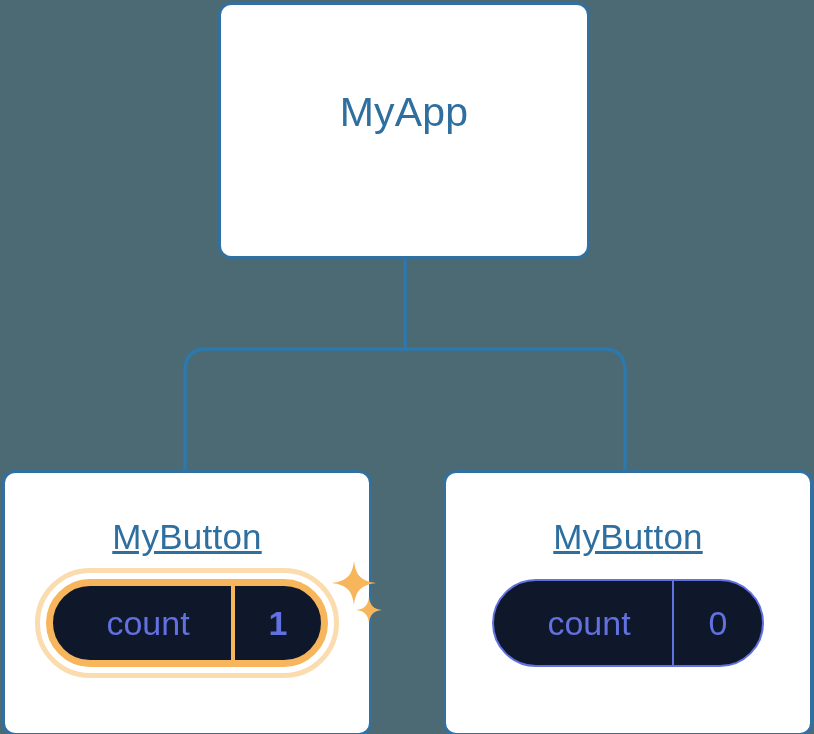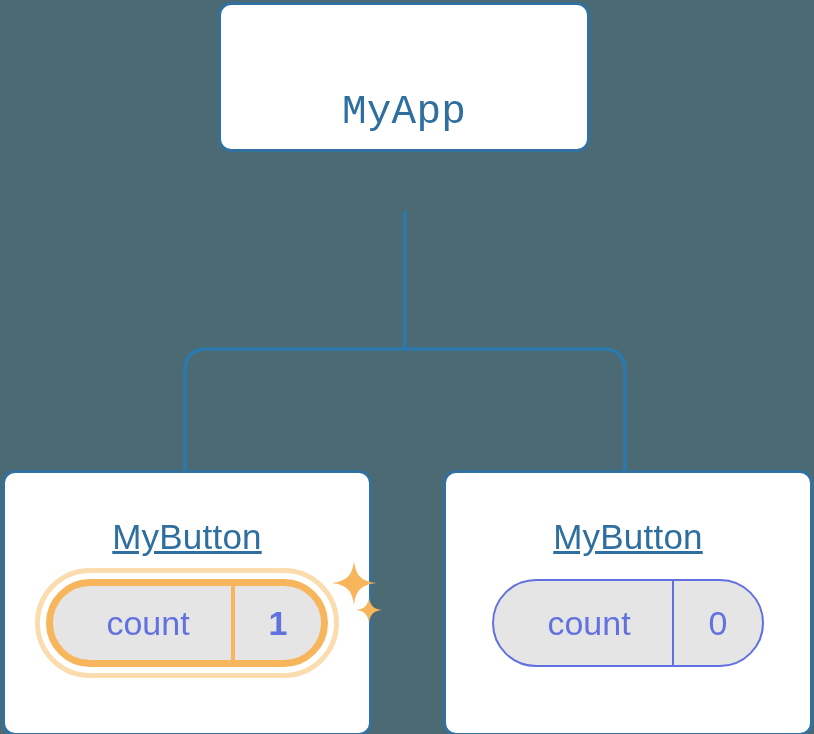--- a/index.html
+++ b/index.html
@@ -37,22 +37,21 @@
     background: #ffffff;
     border: 3px solid #31709f;
     border-radius: 13px;
     box-sizing: border-box;
   }
 
   #node-myapp {
     left: 218px;
     top: 2px;
     width: 372px;
-    height: 150px;
-    font-family: Liberation Mono, monospace;
+    height: 257px;
   }
 
   #node-mybutton-0 {
     left: 2px;
     top: 470px;
     width: 370px;
     height: 266px;
   }
 
   #node-mybutton-1 {
@@ -98,21 +97,21 @@
     top: 106px;
   }
 
   .state-pill {
     position: relative;
     display: flex;
     align-items: stretch;
     height: 88px;
     border: 2px solid #6271e0;
     border-radius: 999px;
-    background: #e5e5e5;
+    background: #0f172a;
     box-sizing: border-box;
     overflow: hidden;
   }
 
   .pill-key,
   .pill-val {
     display: flex;
     align-items: center;
     justify-content: center;
     color: #6271e0;

